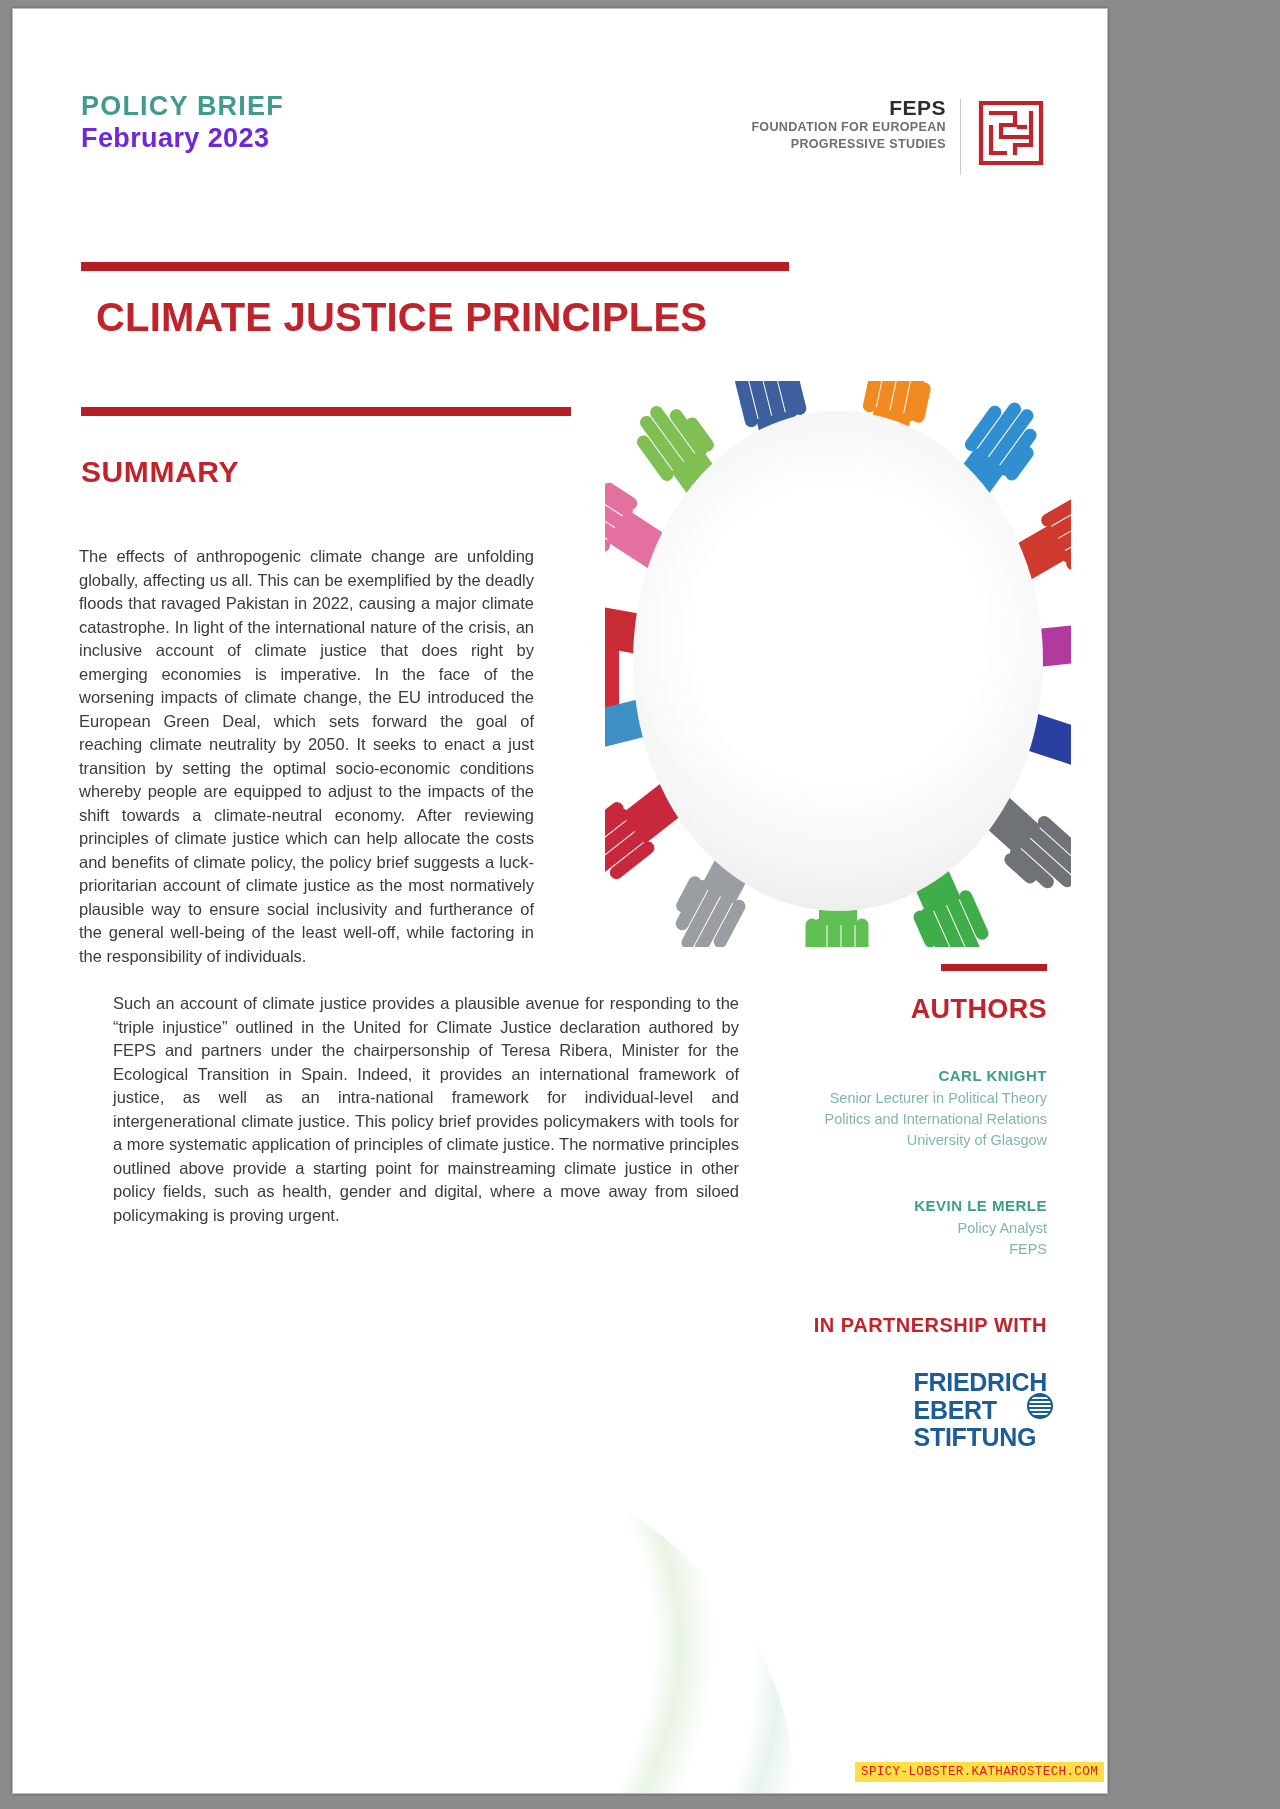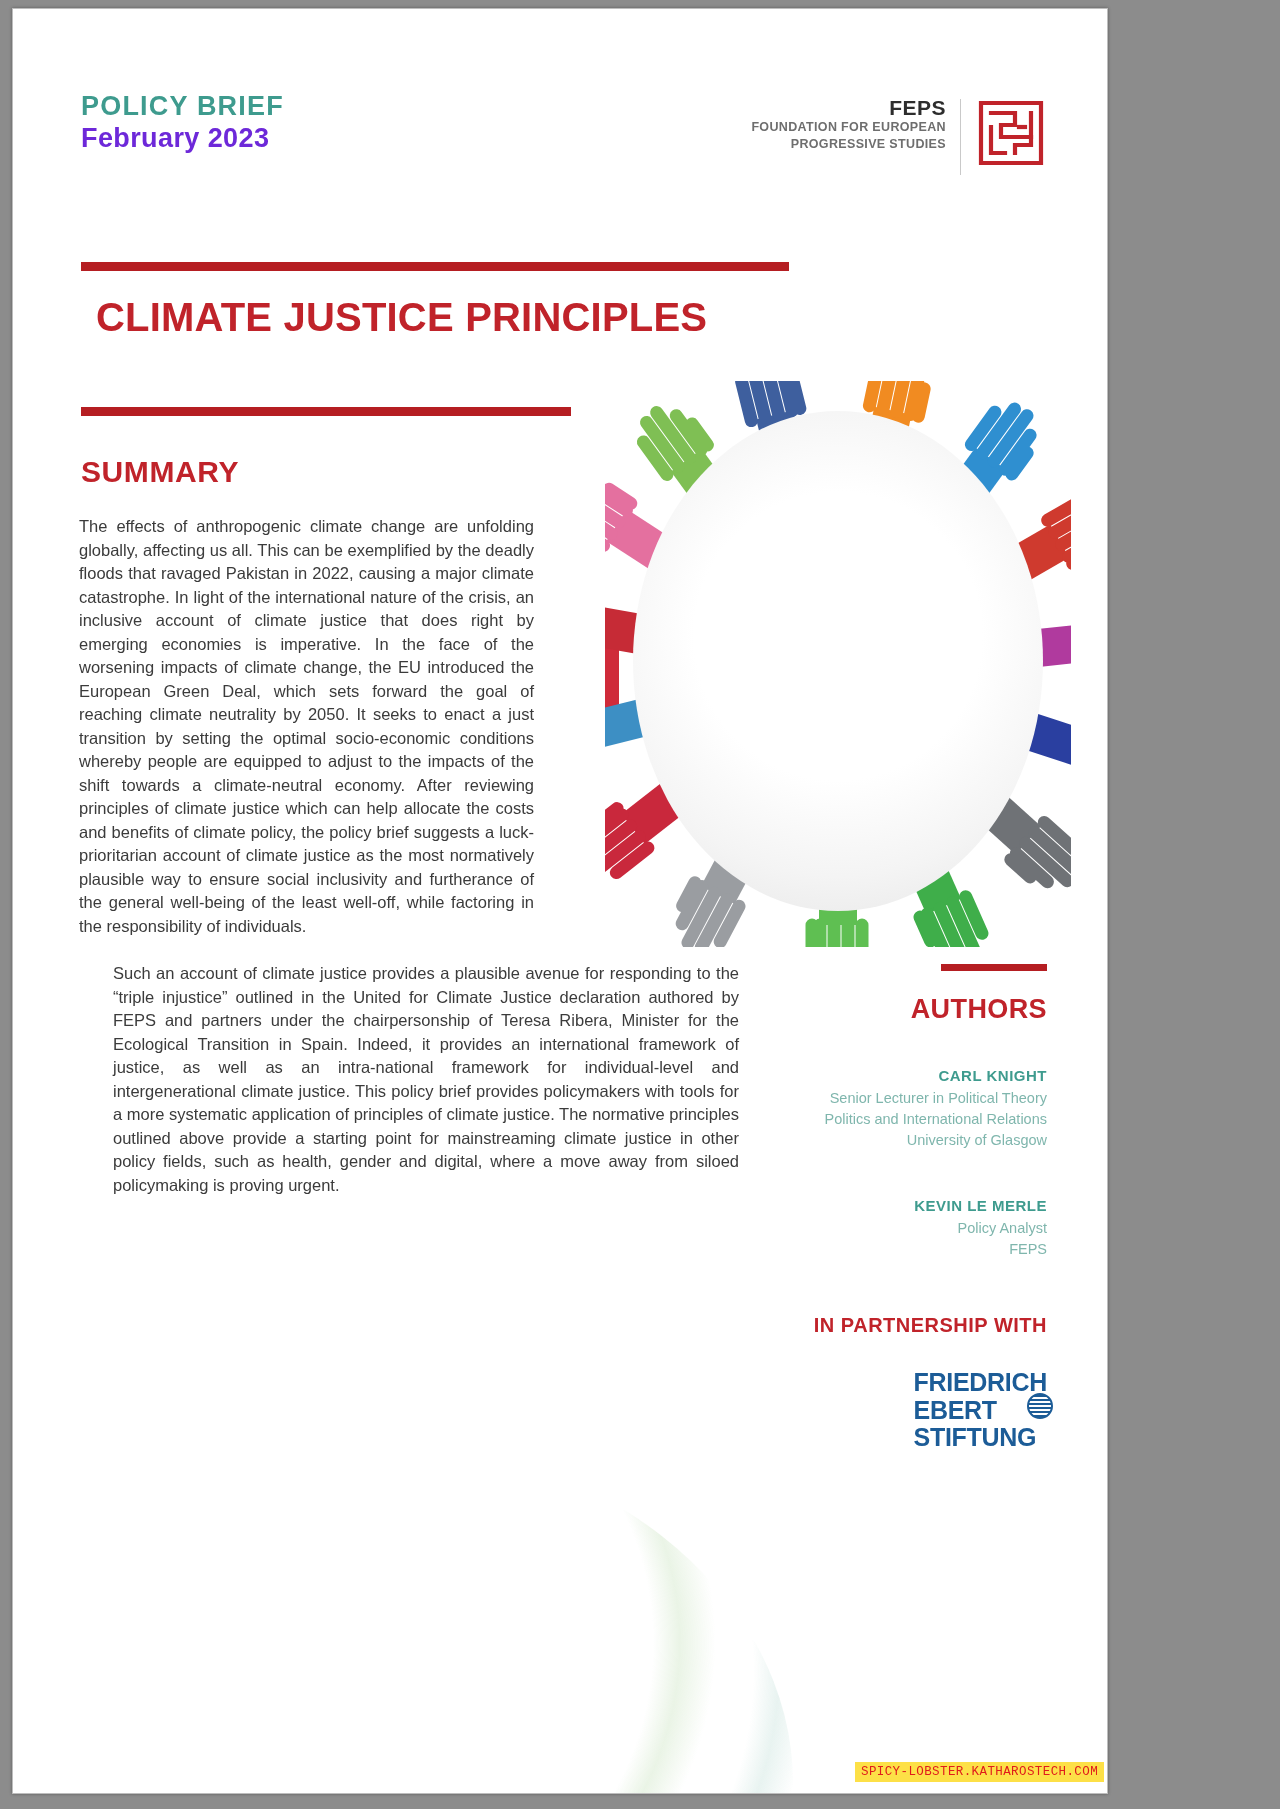--- a/index.html
+++ b/index.html
@@ -49,21 +49,21 @@
     font-size:40px; font-weight:bold; color:#c0232a;
     letter-spacing:0.2px; line-height:1.17;margin-left:15px;
   }
 
   .summary-h {
     position:absolute; left:68px; top:446px;
     font-size:30px; font-weight:bold; color:#c0232a; letter-spacing:0.6px;
   }
 
   
-  .body-wrap { position:absolute; left:66px; top:506px; width:660px; }
+  .body-wrap { position:absolute; left:66px; top:536px; width:660px; }
   .p {
     font-size:16.5px; line-height:1.425; color:#3b3b3b;
     text-align:justify; font-weight:500;
   }
   .p + .p { margin-top:22px;margin-left:34px; }
   
   .p.first { width:455px; }
 
   
   .art {

